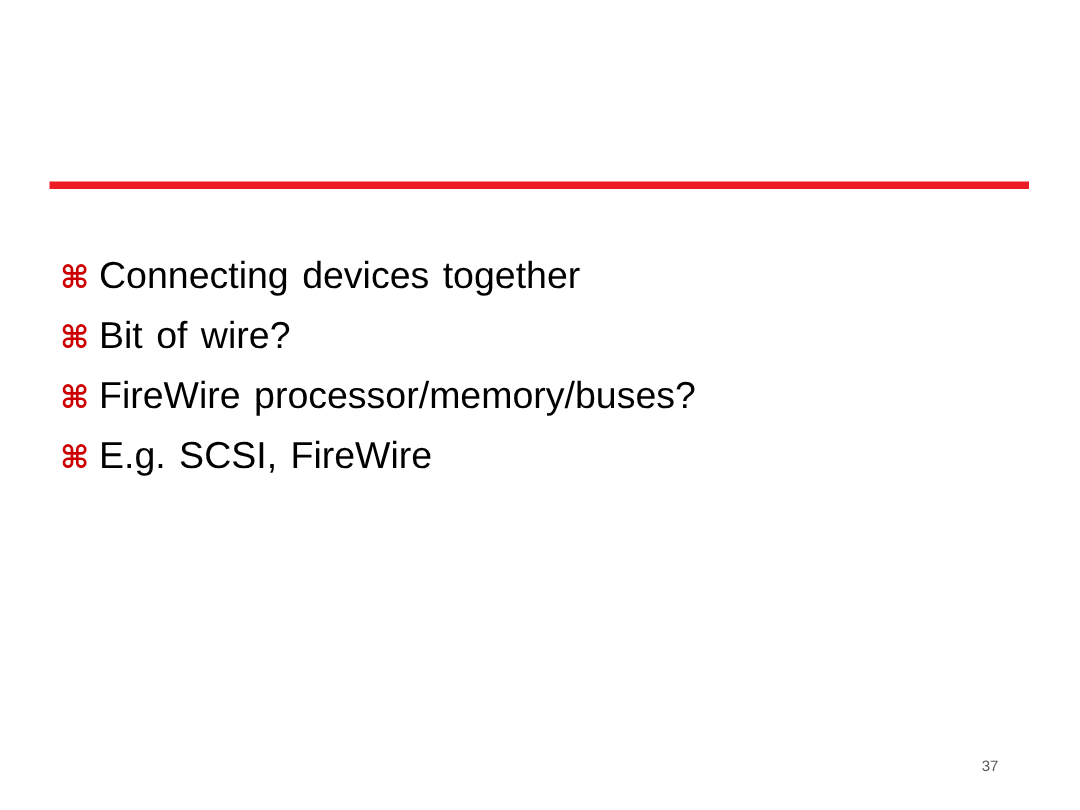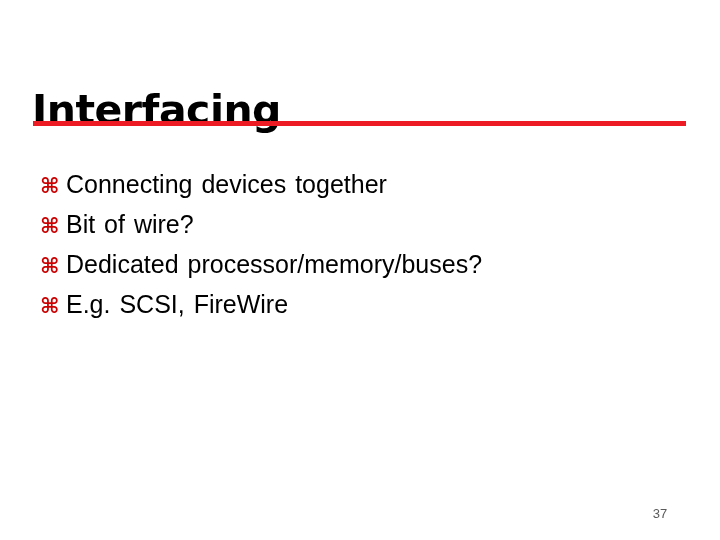--- a/index.html
+++ b/index.html
@@ -84,48 +84,47 @@
   }
 
   
   #page-number {
     position: absolute;
     left: 640px;
     top: 506px;
     width: 40px;
     text-align: center;
     font-family: "Liberation Sans", sans-serif;
-    font-size: 13px;
+    font-size: 10px;
     color: #5A5A5A;
   }
 </style>
 </head>
 <body>
 
 <div id="slide">
 
-  <h1 id="slide-title">Interfacing</h1>
 
   <div id="title-rule"></div>
 
   <ul id="bullet-list">
 
     <li class="bullet-row">
       <span class="bullet-marker">⌘</span>
       <span class="bullet-text">Connecting devices together</span>
     </li>
 
     <li class="bullet-row">
       <span class="bullet-marker">⌘</span>
       <span class="bullet-text">Bit of wire?</span>
     </li>
 
     <li class="bullet-row">
       <span class="bullet-marker">⌘</span>
-      <span class="bullet-text">Dedicated processor/memory/buses?</span>
+      <span class="bullet-text">FireWire processor/memory/buses?</span>
     </li>
 
     <li class="bullet-row">
       <span class="bullet-marker">⌘</span>
       <span class="bullet-text">E.g. SCSI, FireWire</span>
     </li>
 
   </ul>
 
   <div id="page-number">37</div>

